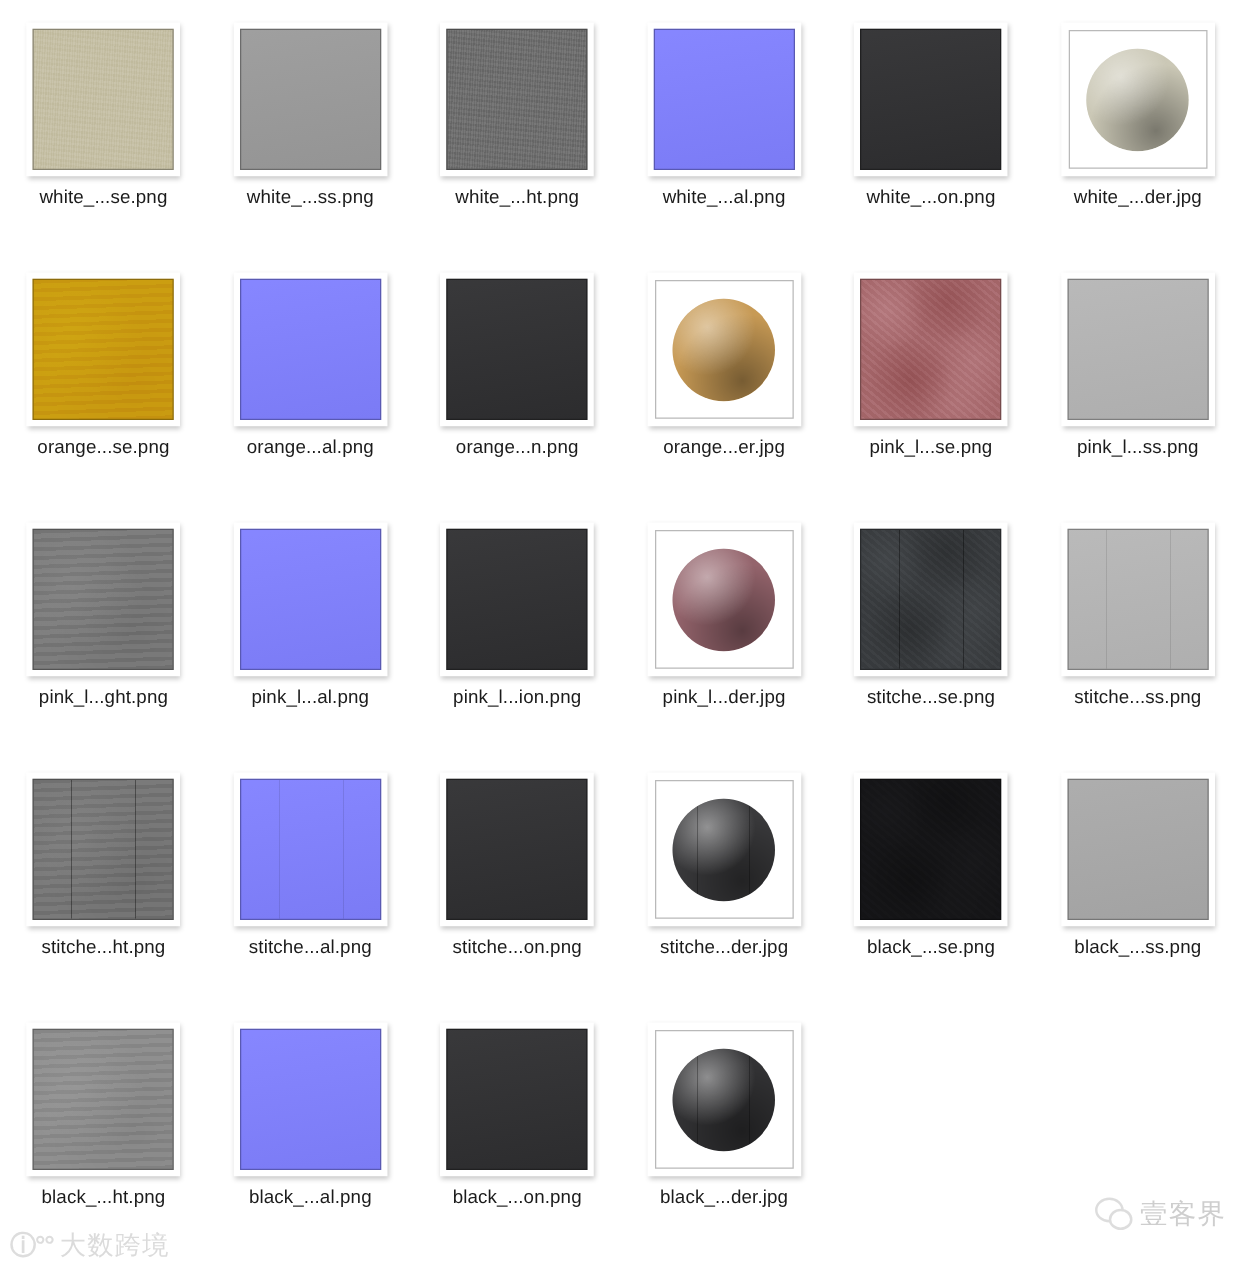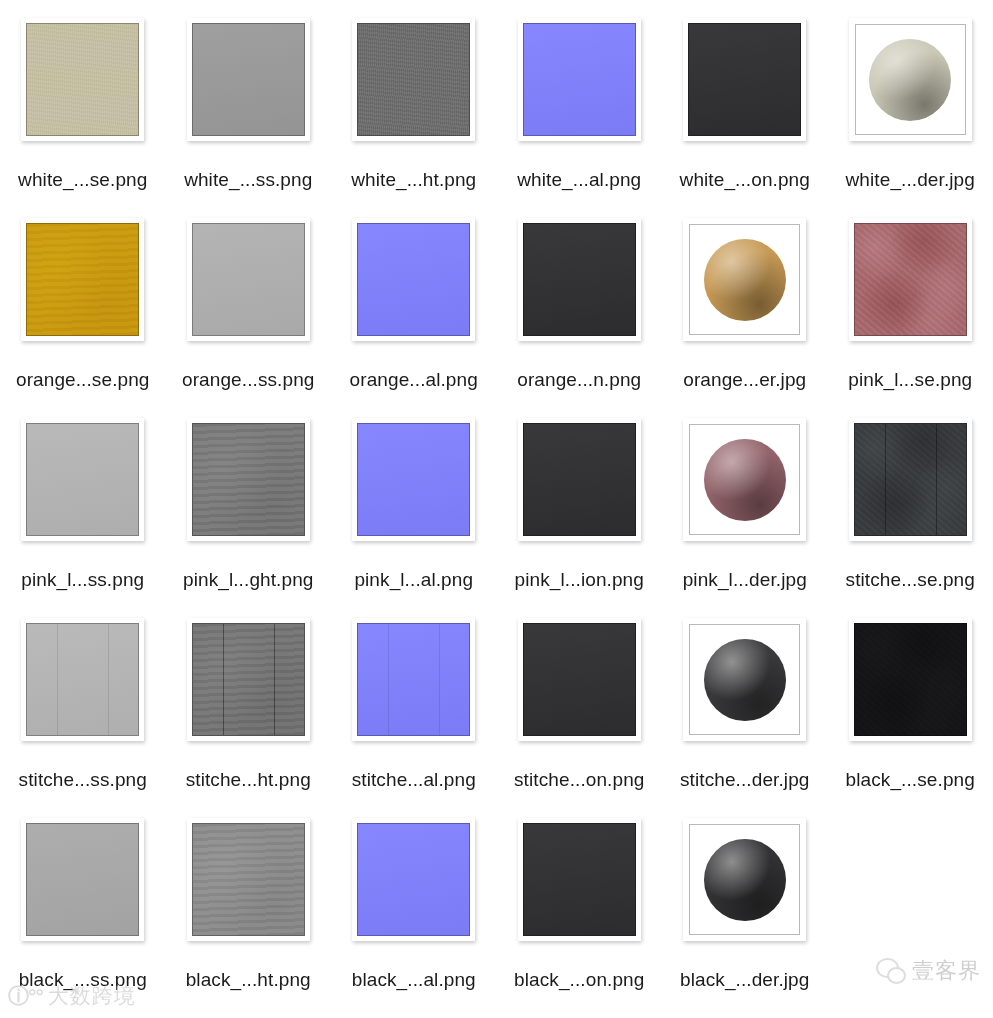--- a/index.html
+++ b/index.html
@@ -121,22 +121,22 @@
       radial-gradient(circle at 68% 80%, rgba(0,0,0,0.40), rgba(0,0,0,0) 62%);
   }
   .sphere-seams::before{
     content:"";position:absolute;inset:0;border-radius:50%;z-index:2;
     background:
       linear-gradient(90deg, transparent 0 24%, rgba(0,0,0,0.30) 24% 25%, transparent 25% 75%, rgba(0,0,0,0.30) 75% 76%, transparent 76% 100%);
   }
 
   
   .label{
-    margin-top:27px;
-    font-size:19px;
+    margin-top:5px;
+    font-size:15px;
     line-height:24px;
     color:#1b1b1b;
     letter-spacing:0.1px;
     white-space:nowrap;
     text-align:center;
   }
 
   
   .wm-bl{
     position:absolute;
@@ -216,26 +216,20 @@
           <div class="sphere" style="background: rgb(203, 200, 182);"></div>
         </div>
       </div>
       <div class="label">white_...der.jpg</div>
     </div>
     <div class="cell">
       <div class="thumb-frame">
         <div class="swatch plain grain-soft" style="background: rgb(201, 154, 16);"></div>
       </div>
       <div class="label">orange...se.png</div>
-    </div>
-    <div class="cell">
-      <div class="thumb-frame">
-        <div class="swatch plain grain-flat" style="background: rgb(176, 176, 176);"></div>
-      </div>
-      <div class="label">orange...ss.png</div>
     </div>
     <div class="cell">
       <div class="thumb-frame">
         <div class="swatch plain grain-flat" style="background: rgb(128, 128, 255);"></div>
       </div>
       <div class="label">orange...al.png</div>
     </div>
     <div class="cell">
       <div class="thumb-frame">
         <div class="swatch plain grain-flat" style="background: rgb(46, 46, 48);"></div>

